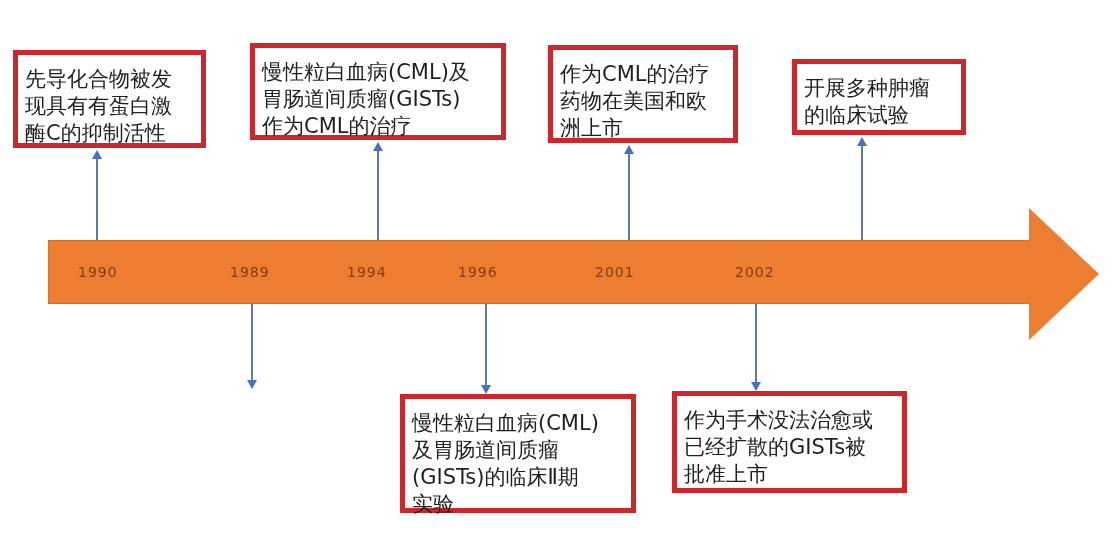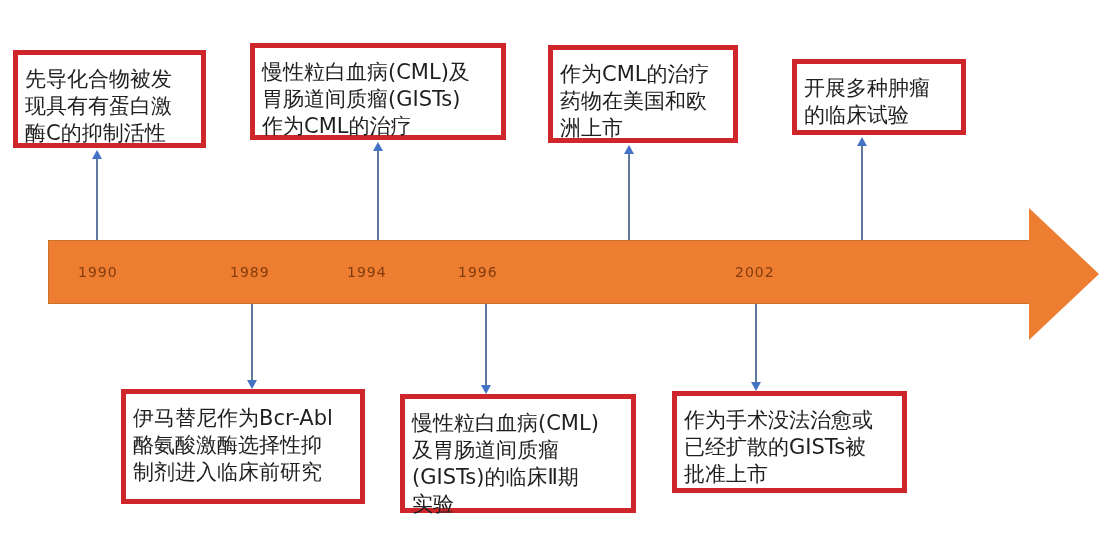--- a/index.html
+++ b/index.html
@@ -56,37 +56,35 @@
 
 <div class="canvas">
 
   <div class="tl-bar"></div>
   <div class="tl-head"></div>
 
   <span class="year" style="left:78px">1990</span>
   <span class="year" style="left:230px">1989</span>
   <span class="year" style="left:347px">1994</span>
   <span class="year" style="left:458px">1996</span>
+  <span class="year" style="left:595px">2001</span>
   <span class="year" style="left:735px">2002</span>
 
   <div class="evt" style="left:13px;top:50px;width:193px;height:98px">先导化合物被发
 现具有有蛋白激
 酶C的抑制活性</div>
   <div class="evt" style="left:250px;top:43px;width:256px;height:97px">慢性粒白血病(CML)及
 胃肠道间质瘤(GISTs)
 作为CML的治疗</div>
   <div class="evt" style="left:548px;top:45px;width:190px;height:98px">作为CML的治疗
 药物在美国和欧
 洲上市</div>
   <div class="evt" style="left:792px;top:59px;width:174px;height:76px">开展多种肿瘤
 的临床试验</div>
 
-  <div class="evt" style="left:121px;top:389px;width:244px;height:115px">伊马替尼作为Bcr-Abl
-酪氨酸激酶选择性抑
-制剂进入临床前研究</div>
   <div class="evt" style="left:672px;top:391px;width:235px;height:102px">作为手术没法治愈或
 已经扩散的GISTs被
 批准上市</div>
   <div class="evt" style="left:400px;top:394px;width:236px;height:119px">慢性粒白血病(CML)
 及胃肠道间质瘤
 (GISTs)的临床Ⅱ期
 实验</div>
 
   <div class="conn up" style="left:91px;top:150px;height:90px">
     <div class="conn-head"></div>

